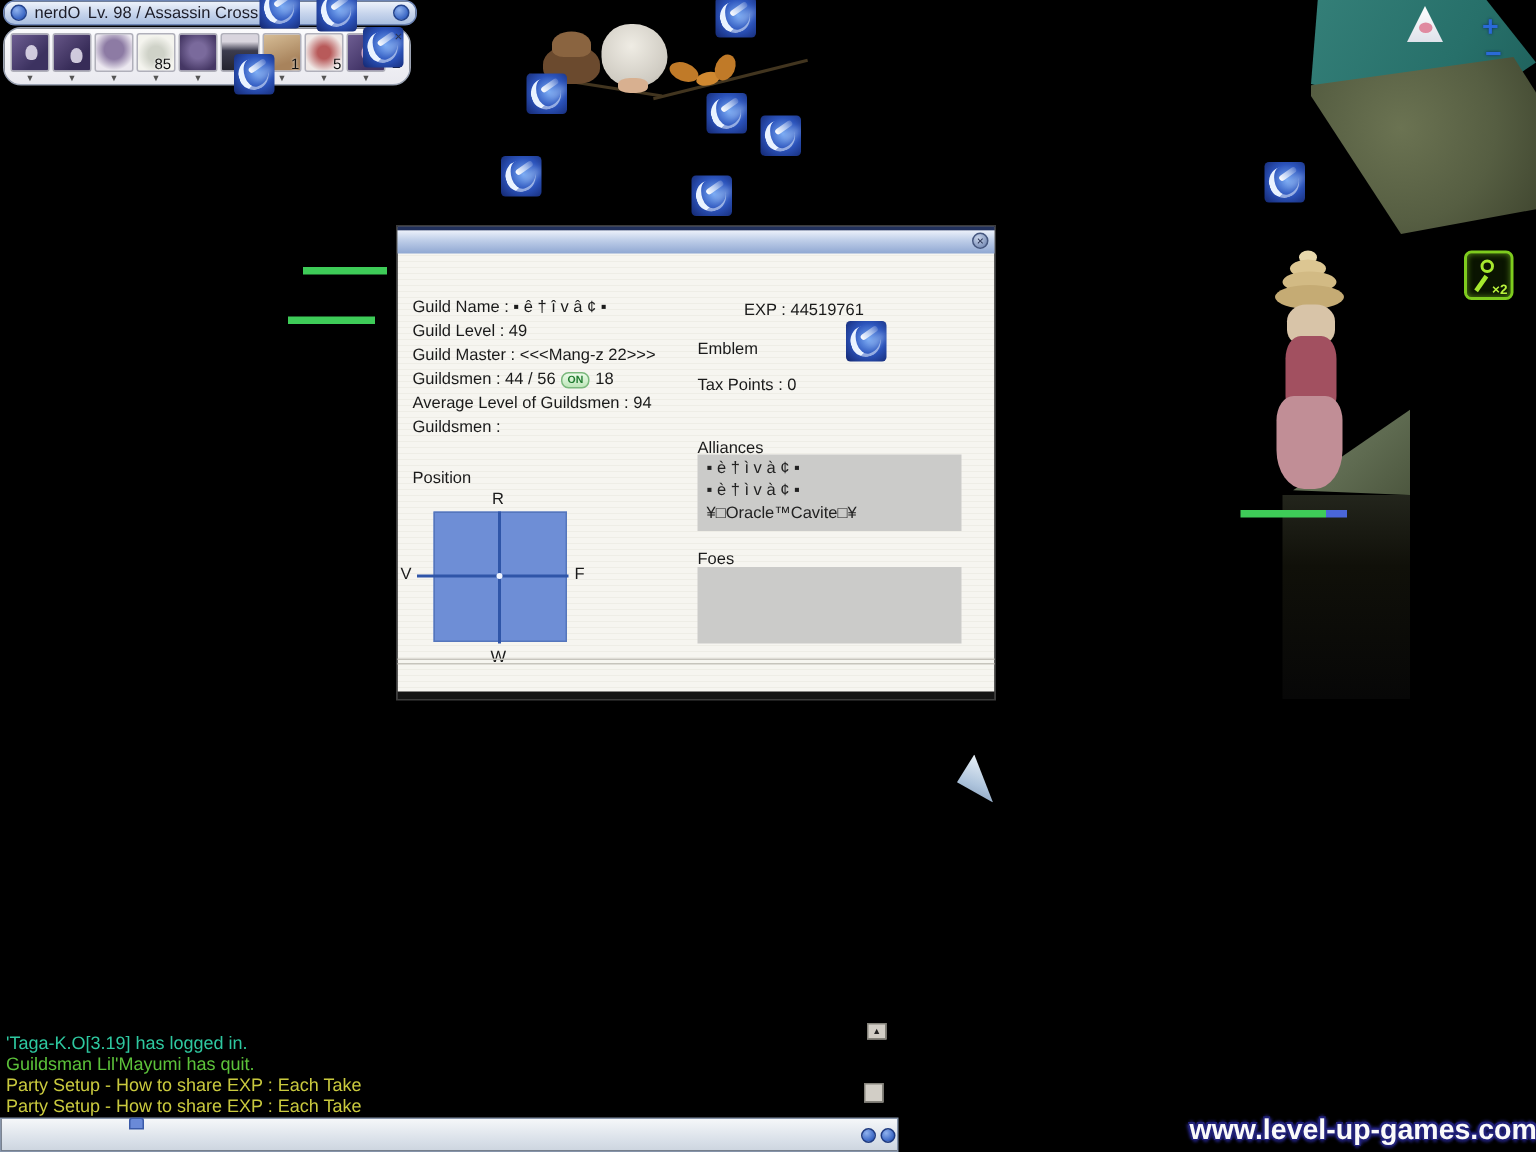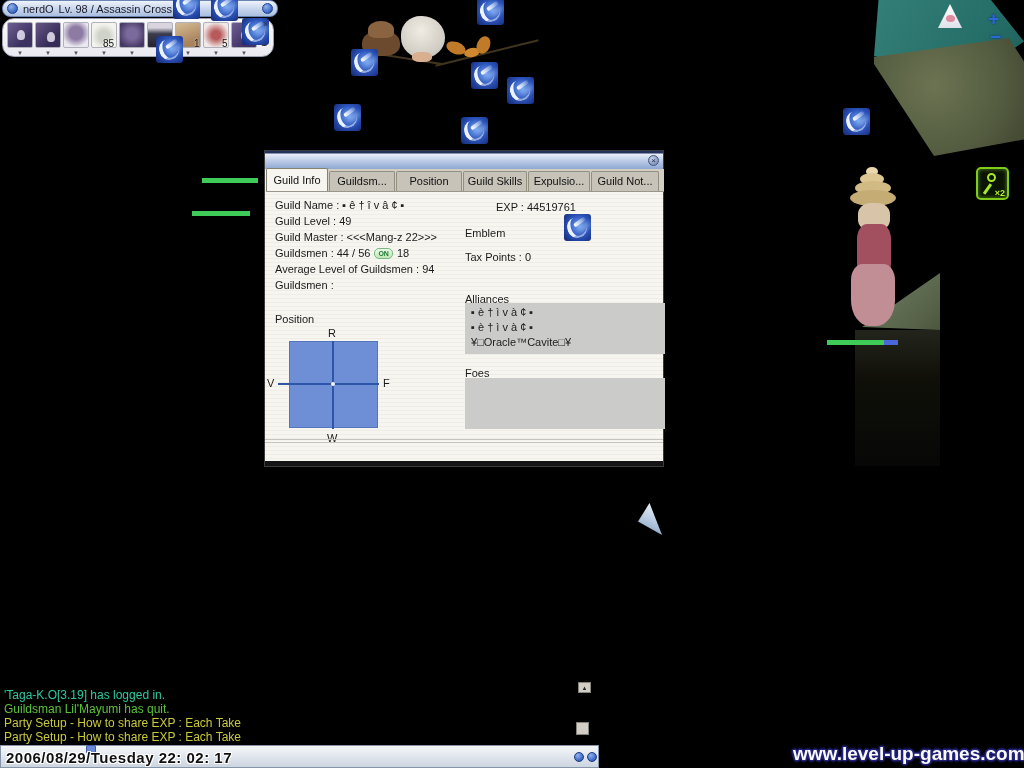--- a/index.html
+++ b/index.html
@@ -81,21 +81,21 @@
           display:flex; align-items:flex-end; border-bottom:1px solid #9a968c; }
   .tab { height:20px; background:#c7c3b9; border:1px solid #93907f; border-bottom:none;
          font-size:11px; color:#111; text-align:center; line-height:19px;
          border-radius:2px 2px 0 0; margin-right:1px; overflow:hidden; white-space:nowrap; }
   .tab.active { height:23px; background:#f6f5f0; line-height:22px; border-color:#84816f; }
   .ginfo { position:absolute; left:10px; top:46px; font-size:11px; color:#1a1a1a; line-height:16px; white-space:nowrap; }
   .gline { height:16px; display:flex; align-items:center; gap:4px; }
   .on-badge { display:inline-block; padding:0 3px; height:11px; line-height:10px; font-size:7px; font-weight:bold;
               color:#1f7a2f; background:linear-gradient(180deg,#eafbe8,#bfe6ba); border:1px solid #7ab87c; border-radius:5px; }
   .gright { position:absolute; font-size:11px; color:#1a1a1a; white-space:nowrap; }
-  .gbox { position:absolute; left:200px; width:200px; height:51px; background:#cbcbc9; font-size:11px;
+  .gbox { position:absolute; left:200px; width:176px; height:51px; background:#cbcbc9; font-size:11px;
           color:#222; line-height:15px; padding:2px 6px; }
   .tend-label { position:absolute; left:10px; top:162px; font-size:11px; color:#1a1a1a; }
   .tend-square { position:absolute; left:24px; top:190px; width:89px; height:87px; background:#6e8ed6;
           border:1px solid #5576bc; }
   .tend-h { position:absolute; left:13px; top:232px; width:101px; height:2px; background:#2f55a8; }
   .tend-v { position:absolute; left:67px; top:190px; width:2px; height:88px; background:#2f55a8; }
   .tend-dot { position:absolute; left:66px; top:231px; width:4px; height:4px; background:#f2f6ff; border-radius:50%; }
   .tend-axis { position:absolute; font-size:11px; color:#1a1a1a; }
   .gwin-rule { position:absolute; left:0; width:100%; height:1px; background:#c6c4bc; }
   .gwin-bottom { position:absolute; left:0; bottom:0; width:100%; height:5px; background:#141414; }
@@ -219,28 +219,20 @@
   <span class="slot-count" style="left:191px;">1</span>
   <span class="slot-count" style="left:219px;">5</span>
   <span class="slot-count" style="left:258px;top:17px;font-size:11px;">1</span>
 </div>
 <div class="abs hotbar-close">×</div>
 
 <div class="abs gwin">
   <div class="gwin-title"></div>
   <div class="gwin-close">×</div>
 
-  <div class="tabs">
-    <div class="tab active" style="width:62px;">Guild Info</div>
-    <div class="tab" style="width:66px;">Guildsm...</div>
-    <div class="tab" style="width:66px;">Position</div>
-    <div class="tab" style="width:64px;">Guild Skills</div>
-    <div class="tab" style="width:62px;">Expulsio...</div>
-    <div class="tab" style="width:68px;">Guild Not...</div>
-  </div>
 
   <div class="ginfo">
     <div class="gline">Guild Name : ▪ ê † î v â ¢ ▪</div>
     <div class="gline">Guild Level : 49</div>
     <div class="gline">Guild Master : &lt;&lt;&lt;Mang-z 22&gt;&gt;&gt;</div>
     <div class="gline">
       <span>Guildsmen : 44 / 56</span>
       <span class="on-badge">ON</span>
       <span>18</span>
     </div>
@@ -281,21 +273,20 @@
 <div class="chat-line" style="top: 688px; color: rgb(46, 200, 160);">'Taga-K.O[3.19] has logged in.</div>
 <div class="chat-line" style="top: 702px; color: rgb(92, 194, 58);">Guildsman Lil'Mayumi has quit.</div>
 <div class="chat-line" style="top: 716px; color: rgb(201, 201, 62);">Party Setup - How to share EXP : Each Take</div>
 <div class="chat-line" style="top: 730px; color: rgb(201, 201, 62);">Party Setup - How to share EXP : Each Take</div>
 
 <div class="scroll-btn" style="left:578px;top:682px;width:13px;height:11px;line-height:10px;">▲</div>
 <div class="scroll-btn" style="left:576px;top:722px;width:13px;height:13px;"></div>
 
 <div class="abs input-bar">
   <div class="input-handle"></div>
-  <div class="time-text">2006/08/29/Tuesday  22: 02: 17</div>
   <div class="bar-btn" style="left:573px;"></div>
   <div class="bar-btn" style="left:586px;"></div>
 </div>
 
 <div class="abs watermark">www.level-up-games.com</div>
 
 <div class="abs map-marker">
   <div class="map-marker-dot"></div>
 </div>
 <div class="mm-zoom" style="left:988px;top:12px;">+</div>

